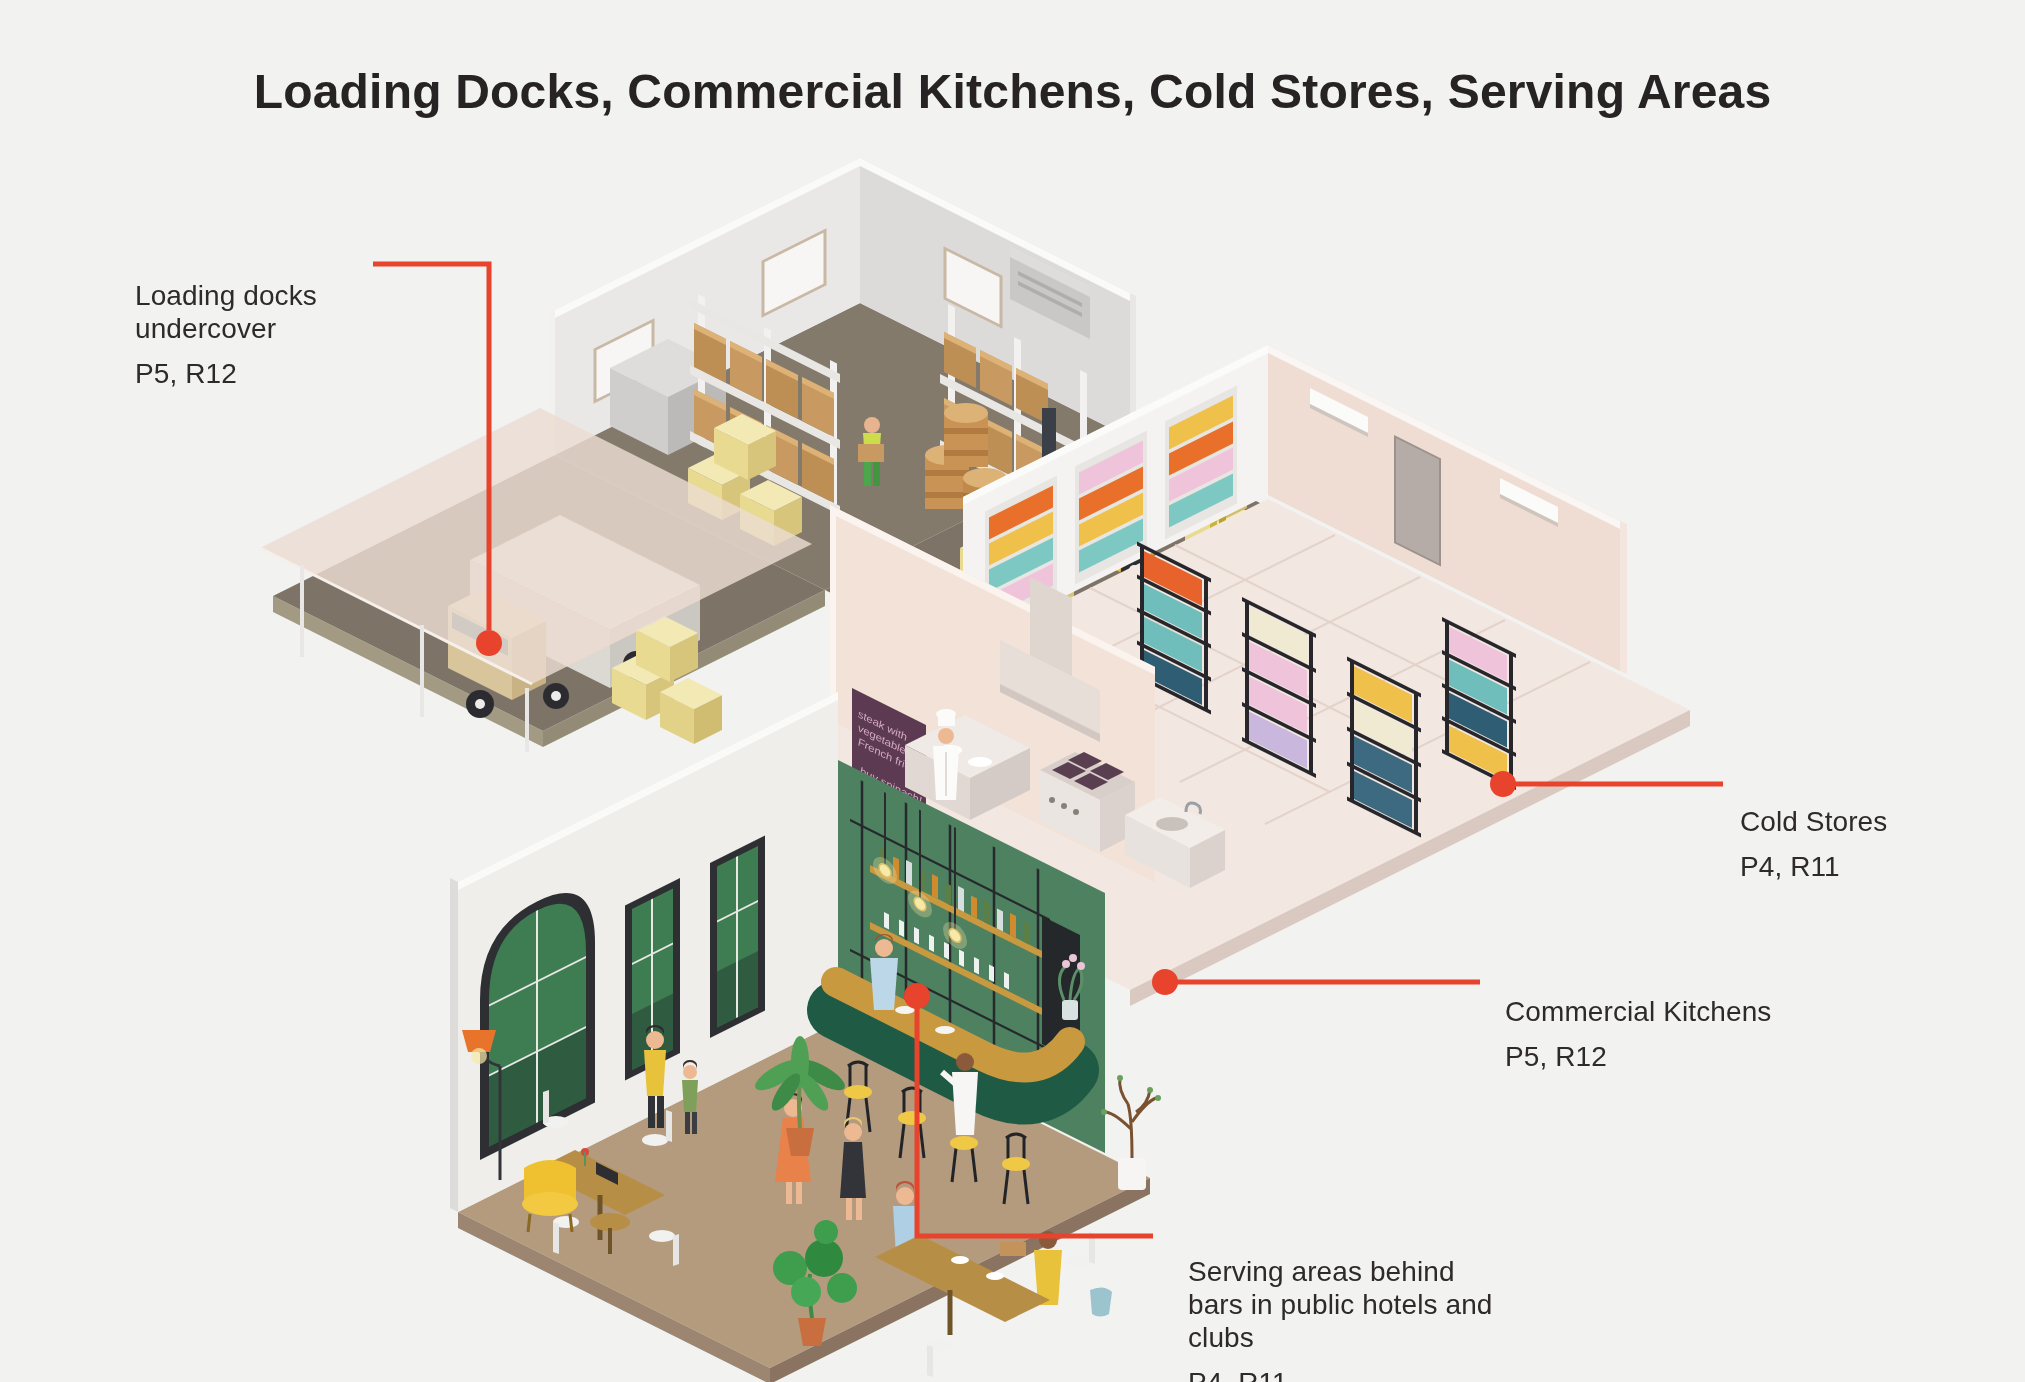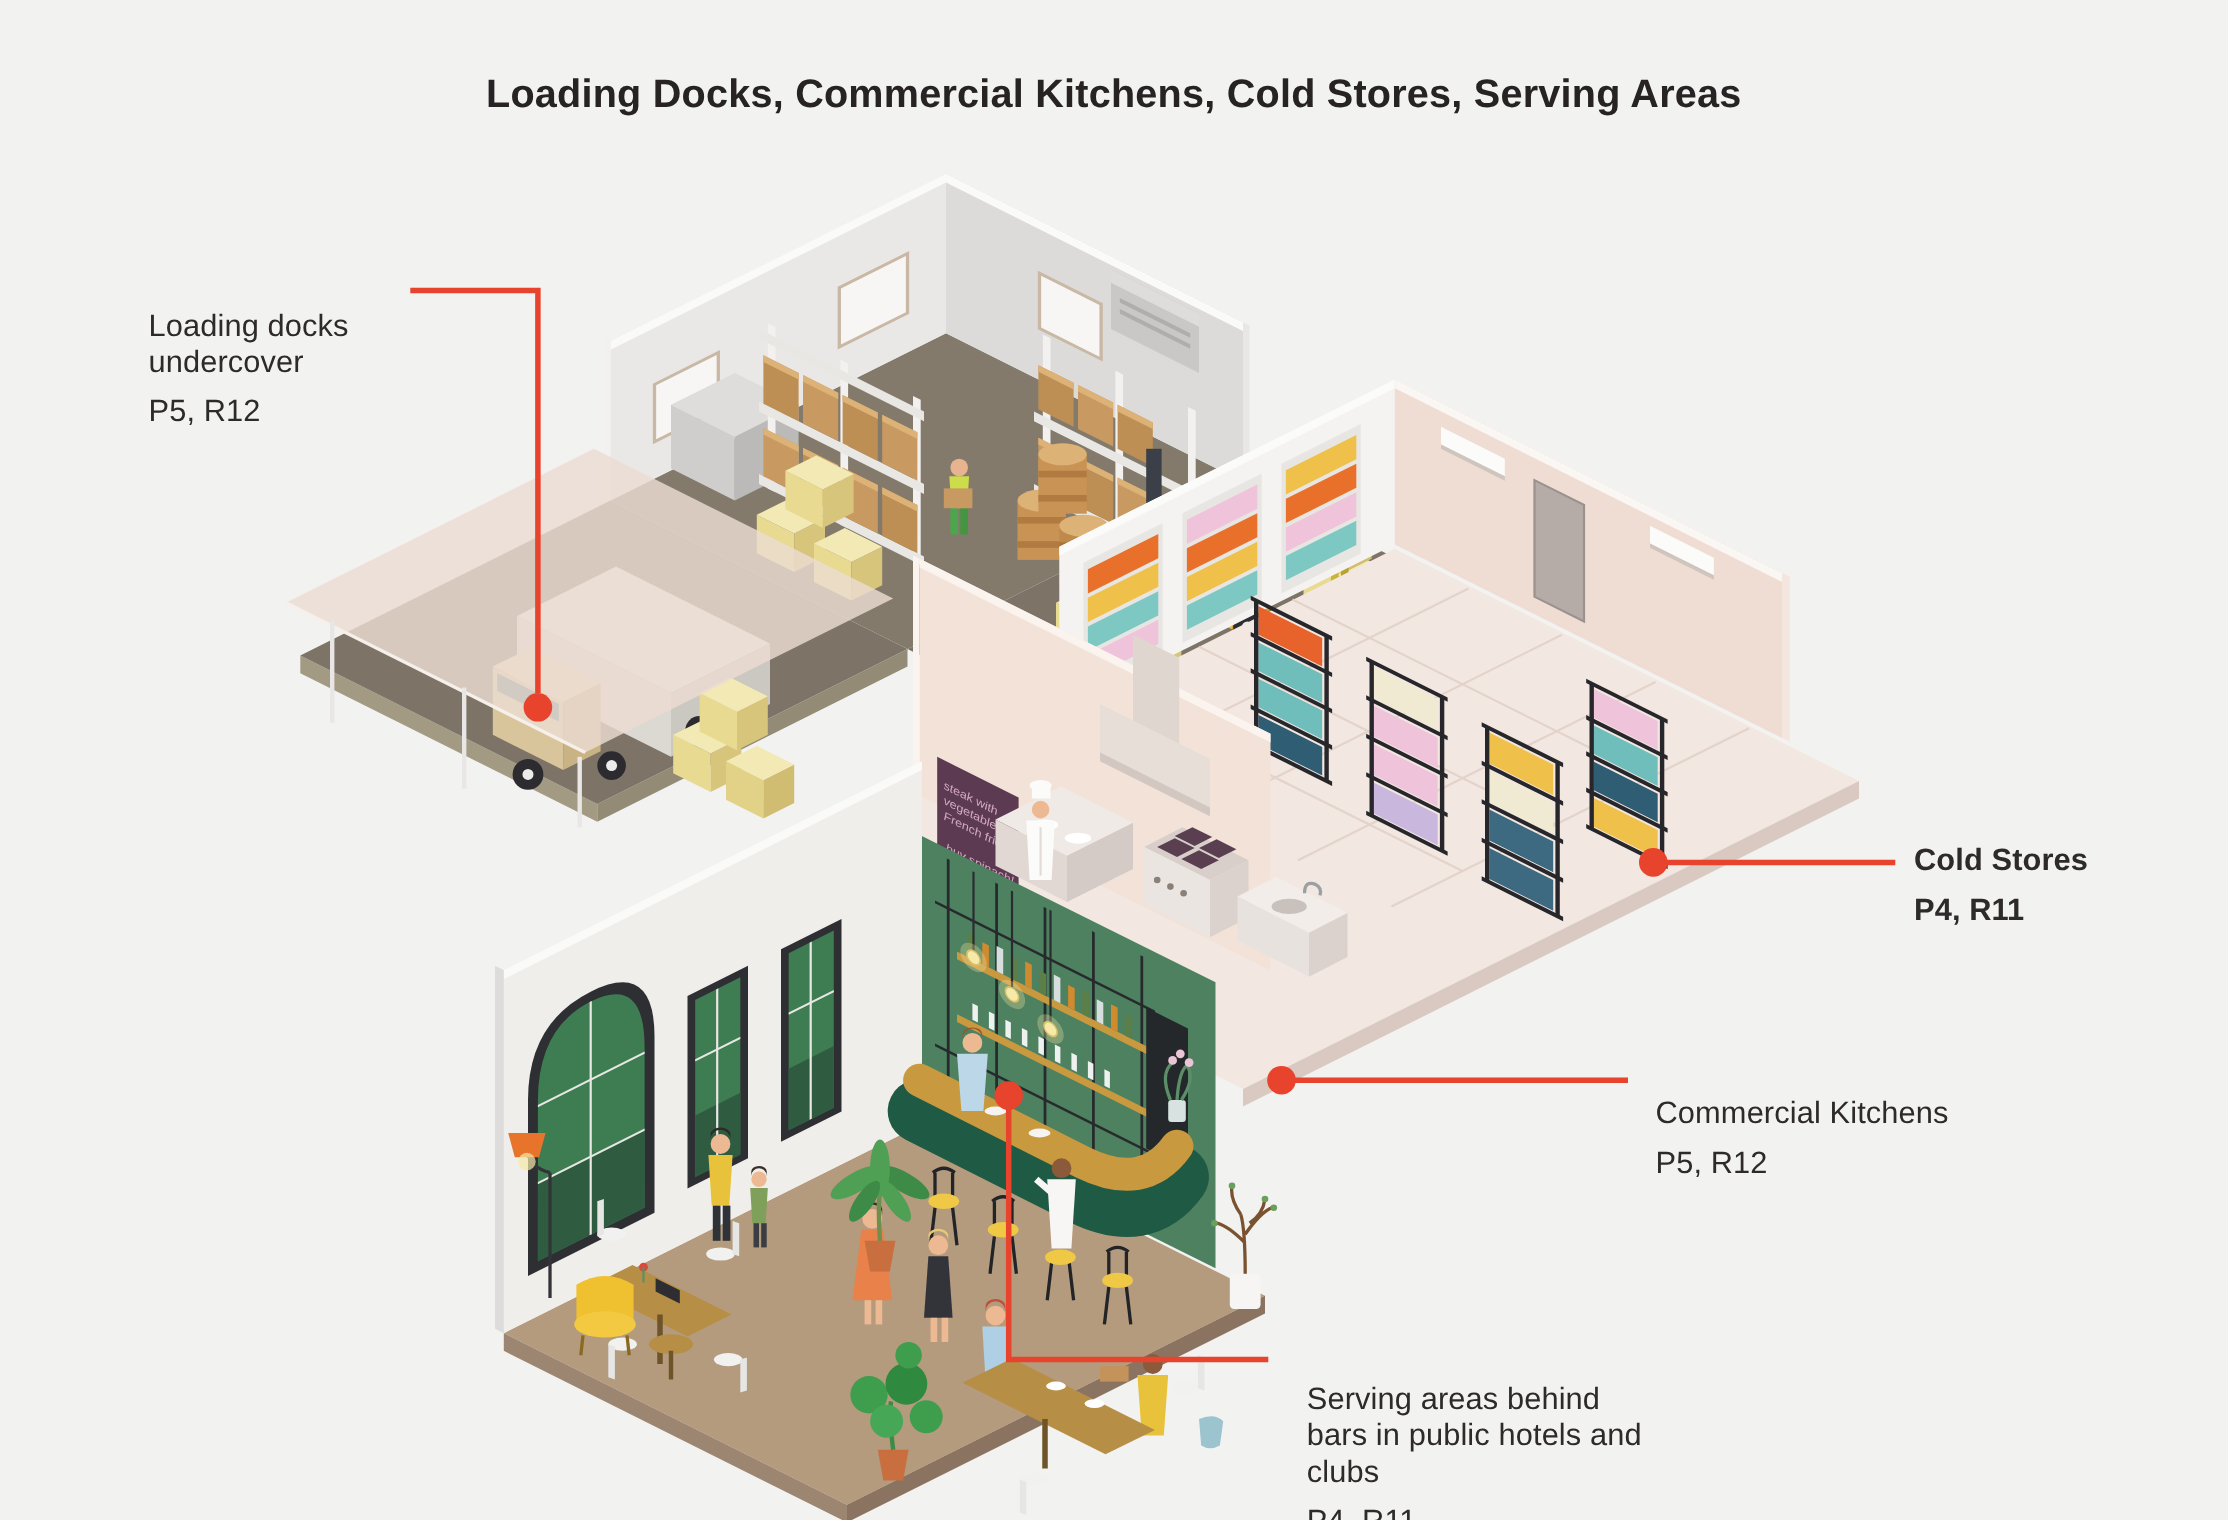--- a/index.html
+++ b/index.html
@@ -4,21 +4,21 @@
 <style>
   html,body{margin:0;padding:0;}
   body{
     width:2025px;height:1382px;position:relative;overflow:hidden;
     background:#F2F2F1;
     font-family:"Liberation Sans", sans-serif;
   }
   svg{position:absolute;left:0;top:0;}
   .page-title{
     position:absolute;left:0;right:0;top:64px;
-    text-align:center;font-size:36px;font-weight:700;color:#272325;
+    text-align:center;font-size:48px;font-weight:700;color:#272325;
     letter-spacing:0.2px;
   }
   .callout-label{
     position:absolute;color:#2E2A2B;font-size:28px;line-height:33px;
     letter-spacing:0.1px;
     margin-top:47px;
   }
   .callout-label .code{margin-top:12px;}
 </style>
 </head>
@@ -673,21 +673,21 @@
   </g>
 </svg>
 
 <div class="page-title">Loading Docks, Commercial Kitchens, Cold Stores, Serving Areas</div>
 
 <div class="callout-label" style="left:135px;top:232px;width:290px;">
   <div>Loading docks undercover</div>
   <div class="code">P5, R12</div>
 </div>
 
-<div class="callout-label" style="left:1740px;top:718px;width:260px;font-weight:bold;">
+<div class="callout-label" style="left:1740px;top:758px;width:260px;">
   <div>Cold Stores</div>
   <div class="code">P4, R11</div>
 </div>
 
 <div class="callout-label" style="left:1505px;top:948px;width:340px;">
   <div>Commercial Kitchens</div>
   <div class="code">P5, R12</div>
 </div>
 
 <div class="callout-label" style="left:1188px;top:1208px;width:310px;">

